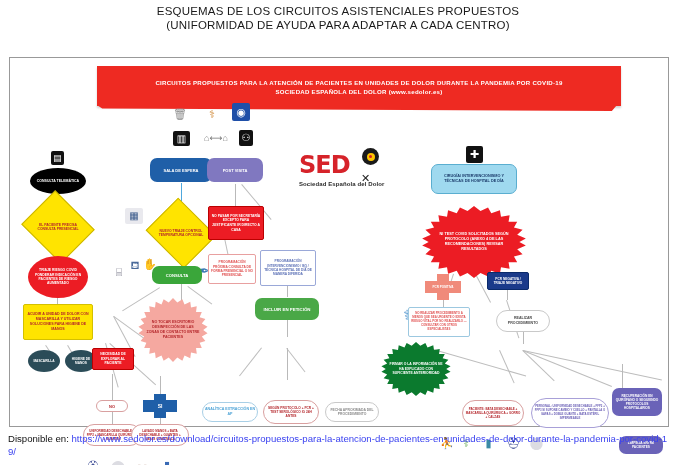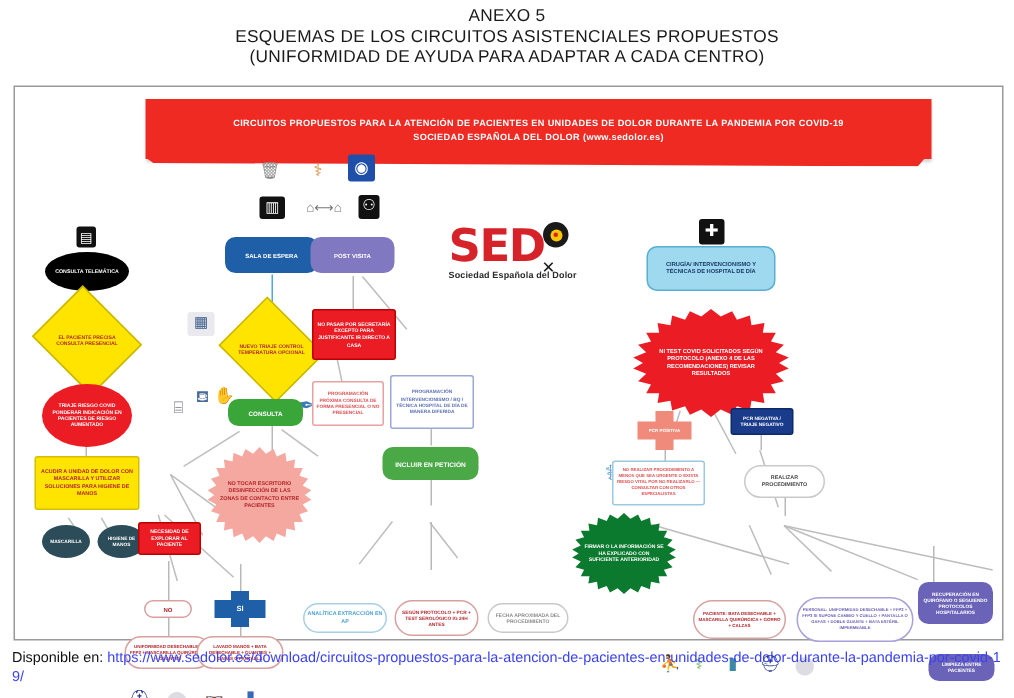--- a/index.html
+++ b/index.html
@@ -49,40 +49,39 @@
   .arrow-d{position:absolute;width:0;height:0;border-left:3px solid transparent;
            border-right:3px solid transparent;border-top:4px solid #4fa8dd;}
 
   
   .icon{position:absolute;display:flex;align-items:center;justify-content:center;font-size:11px;
         line-height:1;color:#3a3a4a;}
   .icon.box{background:#111;color:#fff;border-radius:2px;}
   .icon.plain{background:transparent;}
 
   .sed-logo{position:absolute;left:289px;top:92px;width:106px;height:54px;}
-  .sed-word{font-family:"DejaVu Sans",sans-serif;font-weight:bold;font-size:30px;color:#d6232a;
+  .sed-word{font-family:"DejaVu Sans",sans-serif;font-weight:bold;font-size:24px;color:#d6232a;
         letter-spacing:-1px;line-height:30px;}
   .sed-sub{font-size:6px;font-weight:bold;color:#2b2b2b;margin-top:1px;letter-spacing:.1px;}
   .sed-target{position:absolute;left:63px;top:-2px;width:17px;height:17px;border-radius:50%;
         background:#1a1a1a;display:flex;align-items:center;justify-content:center;}
   .sed-target i{width:8px;height:8px;border-radius:50%;background:#ffc500;display:block;
         position:relative;}
   .sed-target i:after{content:"";position:absolute;left:2.4px;top:2.4px;width:3.2px;height:3.2px;
         border-radius:50%;background:#d6232a;}
   .sed-dart{position:absolute;left:62px;top:22px;font-size:11px;color:#1a1a1a;}
 
   
   .footer{position:absolute;left:8px;top:432px;width:662px;font-size:9.6px;line-height:13px;color:#111;}
   .footer a{color:#3b43f0;text-decoration:none;word-break:break-all;}
 </style>
 </head>
 <body>
 
 <div class="title-block">
-  <div class="title-line t1">ANEXO 5</div>
   <div class="title-line">ESQUEMAS DE LOS CIRCUITOS ASISTENCIALES PROPUESTOS</div>
   <div class="title-line">(UNIFORMIDAD DE AYUDA PARA ADAPTAR A CADA CENTRO)</div>
 </div>
 
 <div class="poster">
 
   <div class="redbanner">
     <div class="bl bl1">CIRCUITOS PROPUESTOS PARA LA ATENCIÓN DE PACIENTES EN UNIDADES DE DOLOR DURANTE LA PANDEMIA POR COVID-19</div>
     <div class="bl">SOCIEDAD ESPAÑOLA DEL DOLOR (www.sedolor.es)</div>
   </div>

